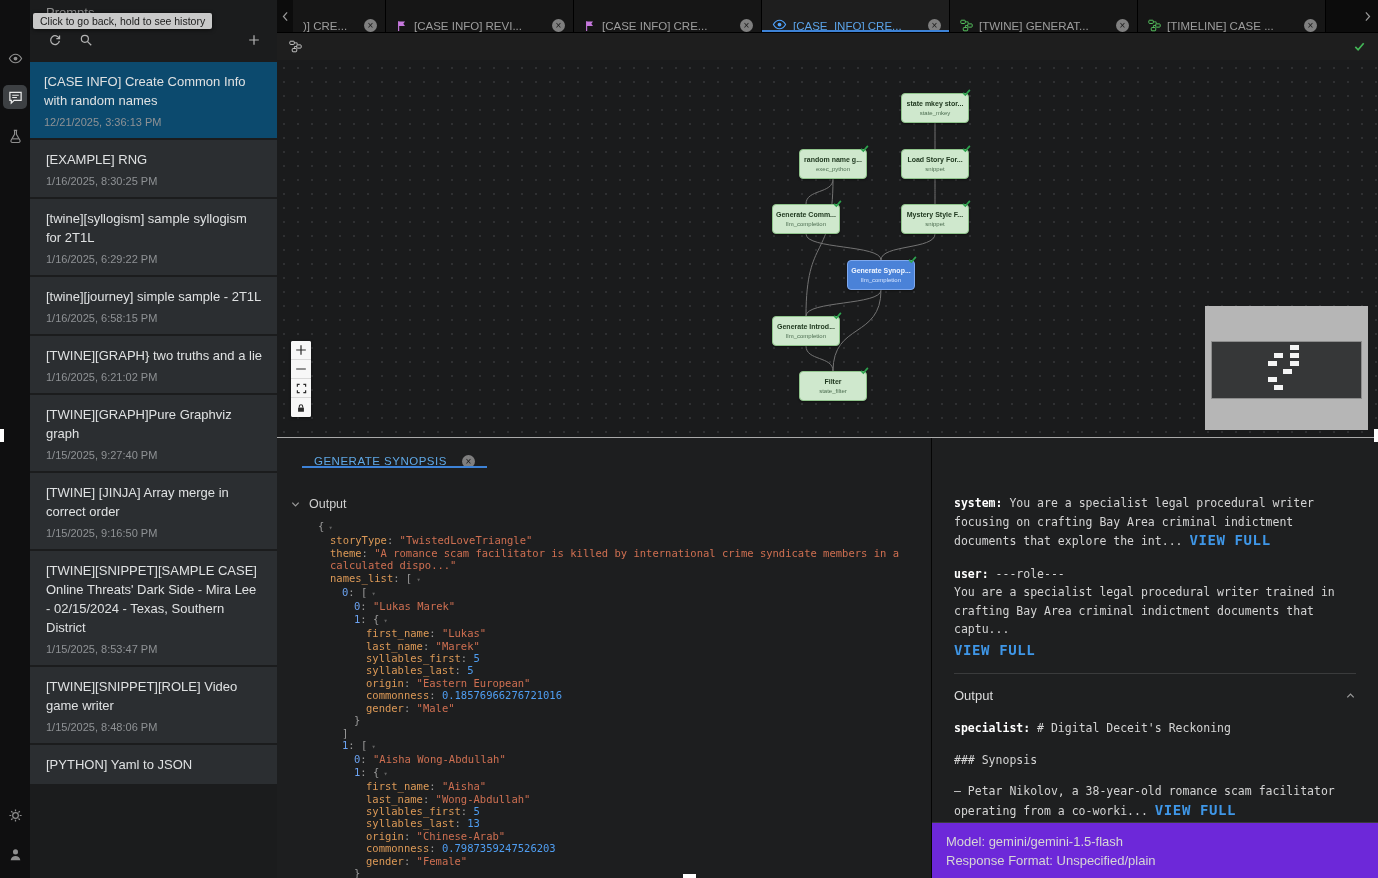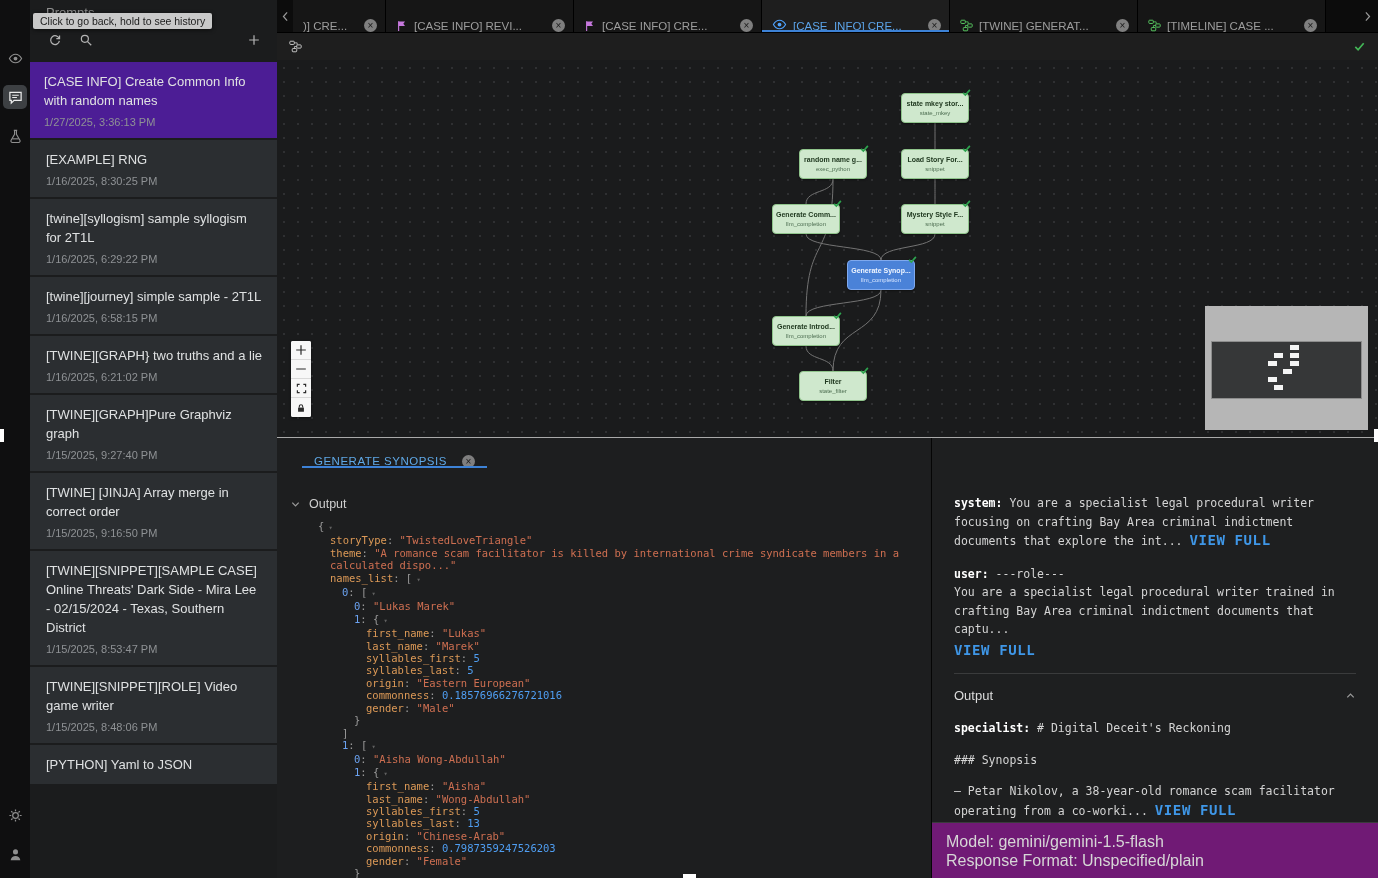--- a/index.html
+++ b/index.html
@@ -17,21 +17,21 @@
   
   .sidebar { position:absolute; left:30px; top:0; width:247px; height:100%; background:#1b1c1d; overflow:hidden; z-index:5; }
   .sidebar-title { padding:5px 16px 0; color:#8f8f8f; font-size:13px; }
   .tooltip { position:absolute; left:3px; top:13px; background:#c9c9c9; color:#1b1b1b; font-size:10.5px;
     padding:2px 7px; border-radius:2px; box-shadow:0 1px 4px rgba(0,0,0,.6); white-space:nowrap; z-index:8; }
   .sidebar-toolbar { display:flex; align-items:center; gap:17px; padding:13px 16px 9px 18px; color:#b3b3b3; }
   .tb-icon { display:flex; cursor:pointer; }
   .tb-plus { margin-left:auto; }
   .prompt-list { position:absolute; top:62px; bottom:0; left:0; right:0; overflow:hidden; background:#1b1c1d; }
   .prompt-item { padding:10px 14px 10px 16px; background:#2b2e31; margin-bottom:2px; cursor:pointer; }
-  .prompt-item.selected { background:#4c1d95;padding-left:14px; }
+  .prompt-item.selected { background:#0c4a6e;padding-left:14px; }
   .pi-title { color:#dfe1e2; font-size:13px; line-height:19px; }
   .pi-ts { color:#8f9295; font-size:11px; margin-top:6px; }
 
   
   .main { position:absolute; left:277px; top:0; right:0; height:100%; }
 
   
   .tabbar { position:absolute; top:0; left:0; right:0; height:33px; background:#0c0c0c;
     display:flex; align-items:stretch; border-bottom:1px solid #000; z-index:3; }
   .tab-scroll { width:16px; display:flex; align-items:center; justify-content:center; color:#9a9a9a; cursor:pointer; }
@@ -99,21 +99,21 @@
   .msg b { color:#ffffff; }
   .viewfull { color:#3f97e8; font-size:14px; font-weight:bold; letter-spacing:.6px; cursor:pointer; }
   .viewfull.block { display:block; margin-top:2px; }
   .rp-div { border:none; border-top:1px solid #3a3b3c; margin:8px 22px 0; }
   .rp-output-head { display:flex; align-items:center; justify-content:space-between; padding:14px 22px 2px;
     color:#dcdcdc; font-size:13px; font-family:"Liberation Sans", sans-serif; cursor:pointer; }
   .assistant { padding:14px 22px 0; color:#d4d4d4; font-size:11.5px; line-height:18.5px; }
   .assistant p { margin:0 0 13px; white-space:pre-wrap; word-break:break-word; }
   .assistant b { color:#ffffff; }
   .rp-footer { position:absolute; bottom:0; left:0; right:0; border-top:1px solid #3a3b3c; padding:9px 14px 8px;
-    font-family:"Liberation Sans", sans-serif; font-size:16px; color:#d6d6d6; line-height:19px; background:#701a75; }
+    font-family:"Liberation Sans", sans-serif; font-size:13px; color:#d6d6d6; line-height:19px; background:#6d28d9; }
 
   .handle { position:absolute; background:#ffffff; z-index:9; }
   #handle-left { left:0; top:429px; width:4px; height:13px; cursor:col-resize; }
   #handle-right { right:0; top:429px; width:4px; height:13px; cursor:col-resize; }
   #handle-bottom { left:683px; bottom:0; width:13px; height:4px; cursor:row-resize; }
 </style>
 </head>
 <body>
 
 <div class="app">
@@ -173,21 +173,21 @@
         </span>
       <span class="tb-icon tb-plus">
           <svg viewBox="0 0 16 16" width="14" height="14">
             <path d="M8 2.5v11M2.5 8h11" stroke="currentColor" stroke-width="1.4"></path>
           </svg>
         </span>
     </div>
     <div class="prompt-list" id="prompt-list">
         <div class="prompt-item selected">
           <div class="pi-title">[CASE INFO] Create Common Info with random names</div>
-          <div class="pi-ts">1/27/2025, 3:36:13 PM</div>
+          <div class="pi-ts">12/21/2025, 3:36:13 PM</div>
         </div>
         <div class="prompt-item">
           <div class="pi-title">[EXAMPLE] RNG</div>
           <div class="pi-ts">1/16/2025, 8:30:25 PM</div>
         </div>
         <div class="prompt-item">
           <div class="pi-title">[twine][syllogism] sample syllogism for 2T1L</div>
           <div class="pi-ts">1/16/2025, 6:29:22 PM</div>
         </div>
         <div class="prompt-item">

